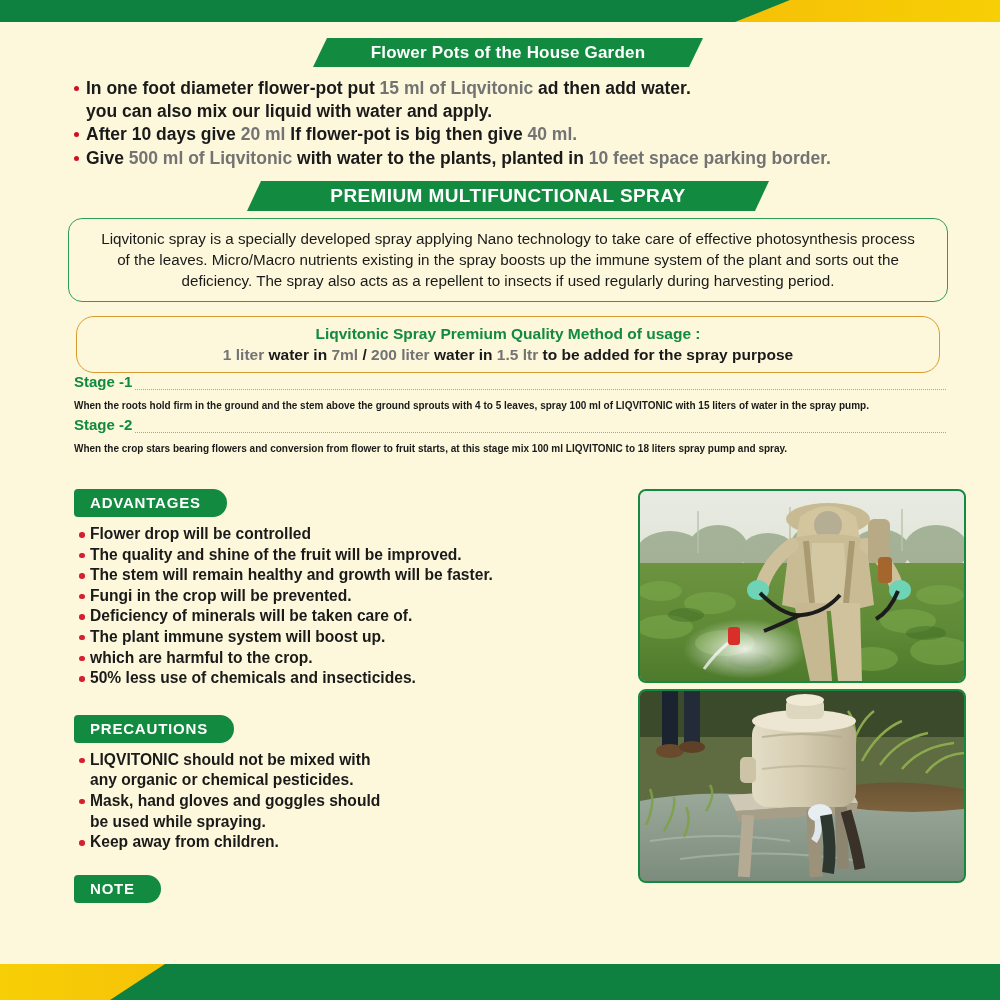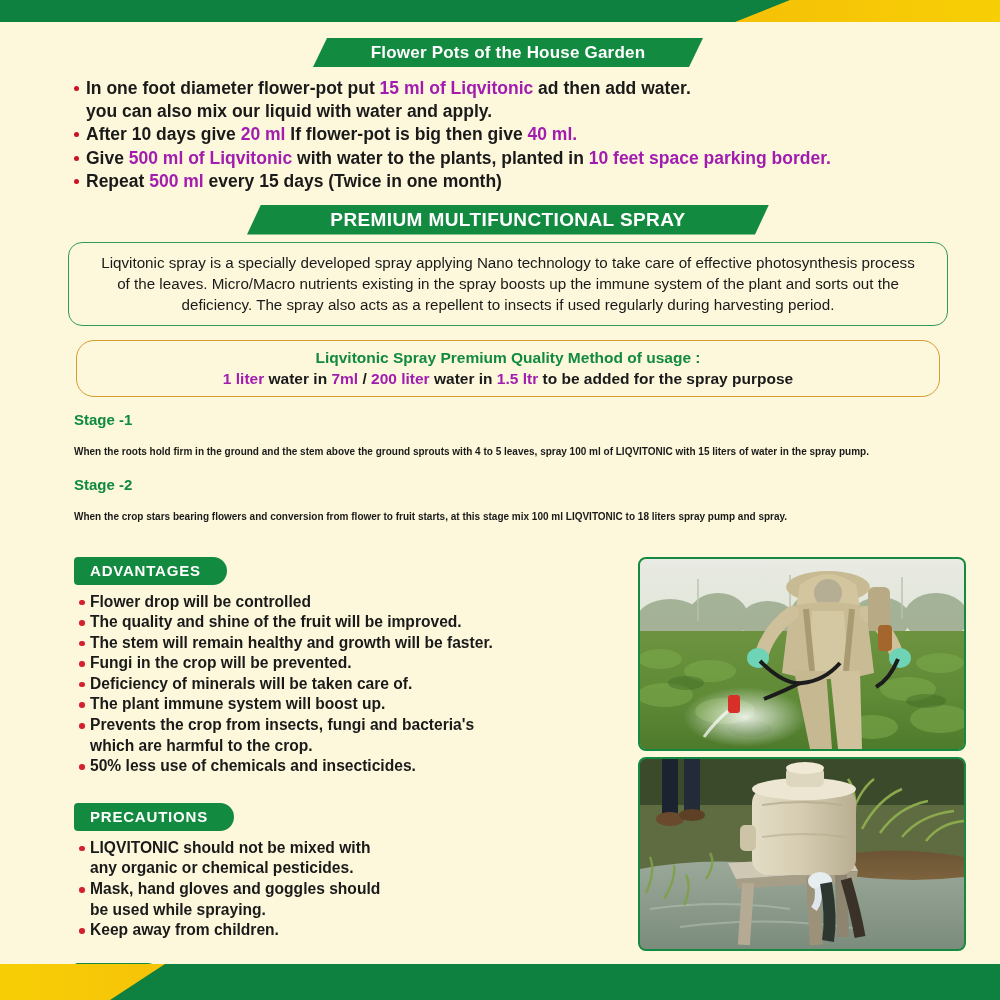--- a/index.html
+++ b/index.html
@@ -85,21 +85,21 @@
   }
   #flowerpot-list li::before {
     content: "";
     position: absolute;
     left: -12px;
     top: 9px;
     width: 5px; height: 5px;
     border-radius: 50%;
     background: #cc1122;
   }
-  .rd { color: #a21caf; }
+  .rd { color: #737373; }
 
   
   #spray-desc-box {
     margin: 7px 60px 0 60px;
     border: 1.6px solid #2f9e54;
     border-radius: 14px;
     padding: 9px 26px 10px 26px;
     text-align: center;
     font-size: 15.2px;
     line-height: 21px;
@@ -127,26 +127,24 @@
     display: block;
     font-size: 15.5px;
     font-weight: bold;
     color: #1a1a1a;
   }
 
   
   .stage-wrap { padding: 0 62px 0 66px; }
   .stage-head {
     display: flex;
-    align-items: flex-start;
+    align-items: flex-end;
     color: #0f8a3e;
     font-weight: bold;
     font-size: 15px;
-    margin-top: 14px;
-    flex-direction: column;
   }
   .stage-head .label { white-space: nowrap; }
   .stage-head .rule {
     flex: 1 1 auto;
     height: 1px;
     margin-left: 3px;
     margin-top: 6px;
     border-bottom: 1.5px dotted #c9a15e;
   }
   .stage-body {
@@ -235,21 +233,20 @@
 </div>
 
 <div id="page">
 
   <div id="banner-flowerpots" class="chev-banner">Flower Pots of the House Garden</div>
 
   <ul id="flowerpot-list">
       <li><span><span>In one foot diameter flower-pot put </span><span class="rd">15 ml of Liqvitonic</span><span> ad then add water.</span></span><div>you can also mix our liquid with water and apply.</div></li>
       <li><span><span>After 10 days give </span><span class="rd">20 ml</span><span> If flower-pot is big then give </span><span class="rd">40 ml.</span></span></li>
       <li><span><span>Give </span><span class="rd">500 ml of Liqvitonic</span><span> with water to the plants, planted in </span><span class="rd">10 feet space parking border.</span></span></li>
-      <li><span><span>Repeat </span><span class="rd">500 ml</span><span> every 15 days (Twice in one month)</span></span></li>
     </ul>
 
   <div id="banner-premium" class="chev-banner">PREMIUM MULTIFUNCTIONAL SPRAY</div>
 
   <div id="spray-desc-box">Liqvitonic spray is a specially developed spray applying Nano technology to take care of effective photosynthesis process of the leaves. Micro/Macro nutrients existing in the spray boosts up the immune system of the plant and sorts out the deficiency. The spray also acts as a repellent to insects if used regularly during harvesting period.</div>
 
   <div id="usage-box">
     <span id="usage-title">Liqvitonic Spray Premium Quality Method of usage :</span>
     <span id="usage-line"><span class="rd">1 liter</span><span> water in </span><span class="rd">7ml</span><span> / </span><span class="rd">200 liter</span><span> water in </span><span class="rd">1.5 ltr</span><span> to be added for the spray purpose</span></span>
   </div>
@@ -274,21 +271,21 @@
 
       <div>
         <span class="pill">ADVANTAGES</span>
         <ul class="dot-list" id="advantages-list">
             <li><span>Flower drop will be controlled</span></li>
             <li><span>The quality and shine of the fruit will be improved.</span></li>
             <li><span>The stem will remain healthy and growth will be faster.</span></li>
             <li><span>Fungi in the crop will be prevented.</span></li>
             <li><span>Deficiency of minerals will be taken care of.</span></li>
             <li><span>The plant immune system will boost up.</span></li>
-            <li><span>Prevents the crop from insects, fungi and bacteria's</span><span class="cont">which are harmful to the crop.</span></li>
+            <li><span class="cont">which are harmful to the crop.</span></li>
             <li><span>50% less use of chemicals and insecticides.</span></li>
           </ul>
       </div>
 
       <div id="precautions-block">
         <span class="pill">PRECAUTIONS</span>
         <ul class="dot-list" id="precautions-list">
             <li><span>LIQVITONIC should not be mixed with</span><span class="cont">any organic or chemical pesticides.</span></li>
             <li><span>Mask, hand gloves and goggles should</span><span class="cont">be used while spraying.</span></li>
             <li><span>Keep away from children.</span></li>

